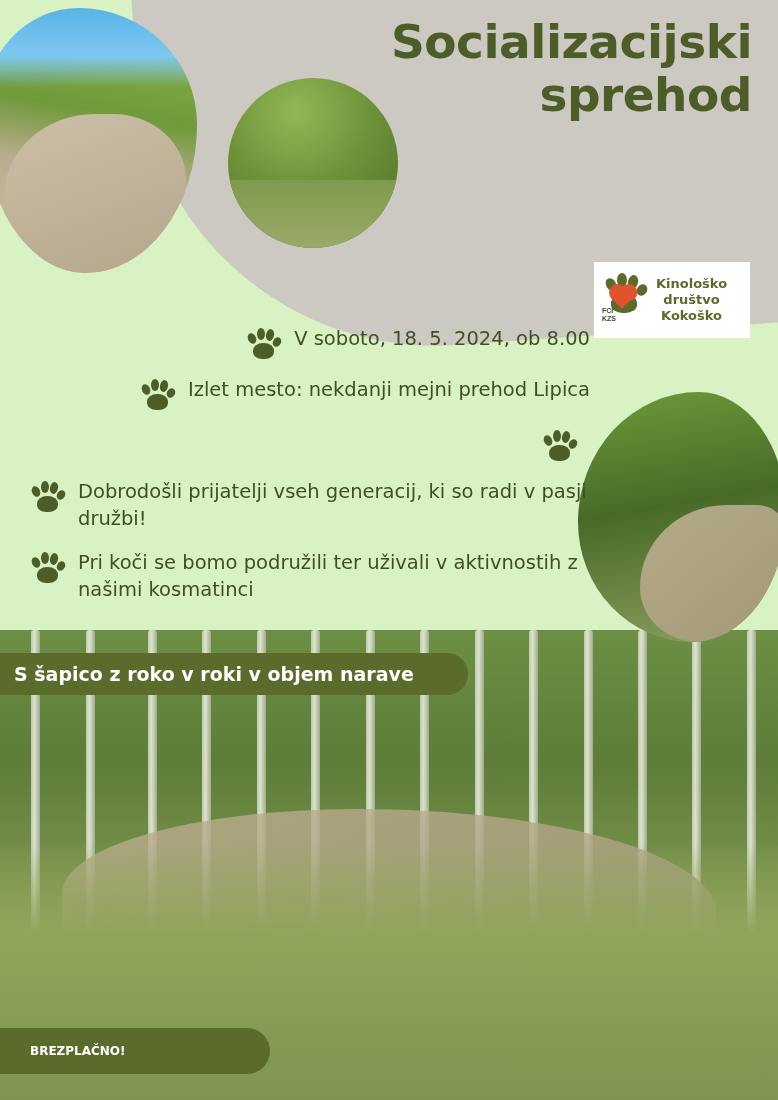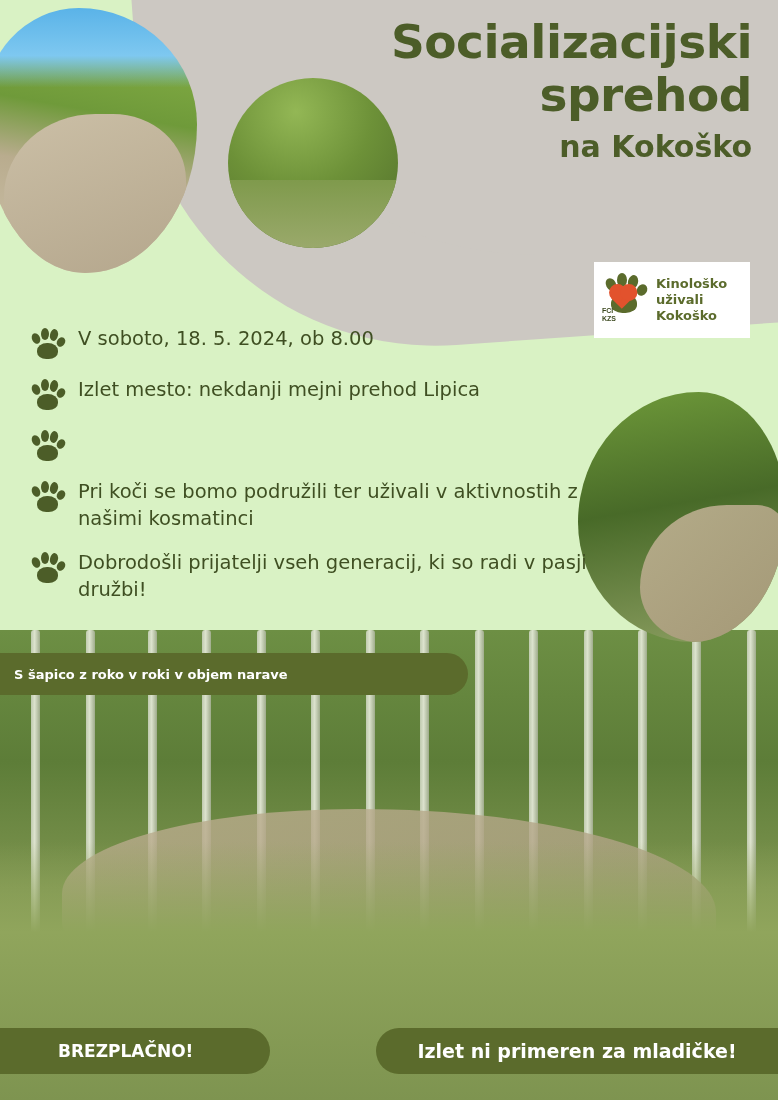--- a/index.html
+++ b/index.html
@@ -213,34 +213,36 @@
     color: #3d4a20;
     line-height: 1.25;
   }
   .logo-text {
     font-family: "DejaVu Sans", sans-serif;
     font-weight: bold;
     font-size: 13px;
     line-height: 1.25;
     color: #5b6b2c;
     padding-left: 2px;
+    text-align: center;
   }
 
   
   .bullets {
     position: absolute;
     top: 326px;
     left: 30px;
     width: 560px;
     z-index: 6;
   }
   .bullet-row {
     display: flex;
     align-items: flex-start;
     margin-bottom: 17px;
+    justify-content: flex-end;
   }
   .paw {
     position: relative;
     flex: 0 0 auto;
     width: 34px;
     height: 32px;
     margin-right: 14px;
     margin-top: 2px;
   }
   .paw i {
@@ -273,34 +275,34 @@
     justify-content: center;
     z-index: 8;
   }
   .ribbon-tag {
     top: 653px;
     left: 0;
     width: 468px;
     height: 42px;
     border-top-right-radius: 21px;
     border-bottom-right-radius: 21px;
-    font-size: 13px;
+    font-size: 19px;
     padding-left: 14px;
     box-sizing: border-box;
     justify-content: flex-start;
   }
   .ribbon-free {
     bottom: 26px;
     left: 0;
     width: 270px;
     height: 46px;
     border-top-right-radius: 23px;
     border-bottom-right-radius: 23px;
-    font-size: 17px;
-    padding-left: 58px;
+    font-size: 12px;
+    padding-left: 30px;
     box-sizing: border-box;
     justify-content: flex-start;
   }
   .ribbon-note {
     bottom: 26px;
     right: 0;
     width: 402px;
     height: 46px;
     border-top-left-radius: 23px;
     border-bottom-left-radius: 23px;
@@ -342,39 +344,38 @@
       <span style="left:89%"></span>
         <span style="left:96%"></span>
     </div>
     <div class="trailpath"></div>
     <div class="forest-floor"></div>
   </div>
 
   <div class="title-wrap">
     <div class="title-main">Socializacijski</div>
     <div class="title-main">sprehod</div>
-    <div class="title-sub">na Kokoško</div>
   </div>
 
   <div class="logo-box">
     <div class="logo-paw-art">
       <span class="pad" style="width:10px;height:13px;left:6px;top:6px;transform:rotate(-28deg);"></span>
       <span class="pad" style="width:10px;height:14px;left:17px;top:1px;"></span>
       <span class="pad" style="width:10px;height:14px;left:28px;top:3px;transform:rotate(16deg);"></span>
       <span class="pad" style="width:10px;height:12px;left:37px;top:12px;transform:rotate(34deg);"></span>
       <span class="pad" style="width:26px;height:19px;left:11px;top:22px;border-radius:48% 48% 44% 44%;"></span>
       <span class="heart"></span>
       <span class="logo-fci">
         <span>FCI</span><br>
         <span>KZS</span>
       </span>
     </div>
     <div class="logo-text">
       <div>Kinološko</div>
-      <div>uživali</div>
+      <div>društvo</div>
       <div>Kokoško</div>
     </div>
   </div>
 
   <div class="bullets">
 
     <div class="bullet-row">
       <span class="paw">
         <i class="t1"></i>
           <i class="t2"></i>
@@ -407,33 +408,32 @@
     </div>
 
     <div class="bullet-row">
       <span class="paw">
         <i class="t1"></i>
           <i class="t2"></i>
           <i class="t3"></i>
           <i class="t4"></i>
           <i class="pd"></i>
       </span>
-      <span class="bullet-text">Pri koči se bomo podružili ter uživali v aktivnostih z našimi kosmatinci</span>
+      <span class="bullet-text">Dobrodošli prijatelji vseh generacij, ki so radi v pasji družbi!</span>
     </div>
 
     <div class="bullet-row">
       <span class="paw">
         <i class="t1"></i>
           <i class="t2"></i>
           <i class="t3"></i>
           <i class="t4"></i>
           <i class="pd"></i>
       </span>
-      <span class="bullet-text">Dobrodošli prijatelji vseh generacij, ki so radi v pasji družbi!</span>
+      <span class="bullet-text">Pri koči se bomo podružili ter uživali v aktivnostih z našimi kosmatinci</span>
     </div>
 
   </div>
 
   <div class="ribbon ribbon-tag">S šapico z roko v roki v objem narave</div>
   <div class="ribbon ribbon-free">BREZPLAČNO!</div>
-  <div class="ribbon ribbon-note">Izlet ni primeren za mladičke!</div>
 
 </div>
 
 </body></html>

